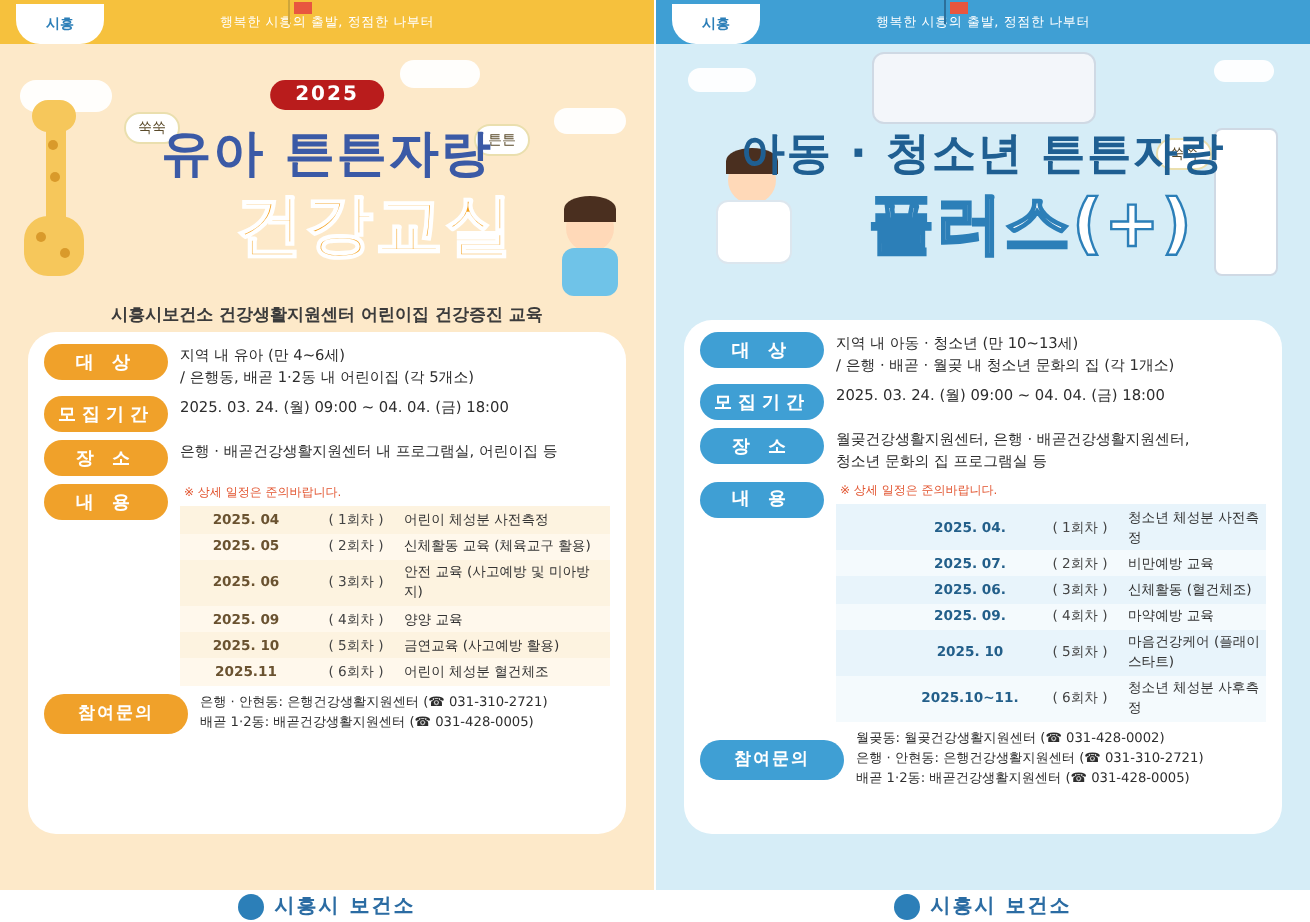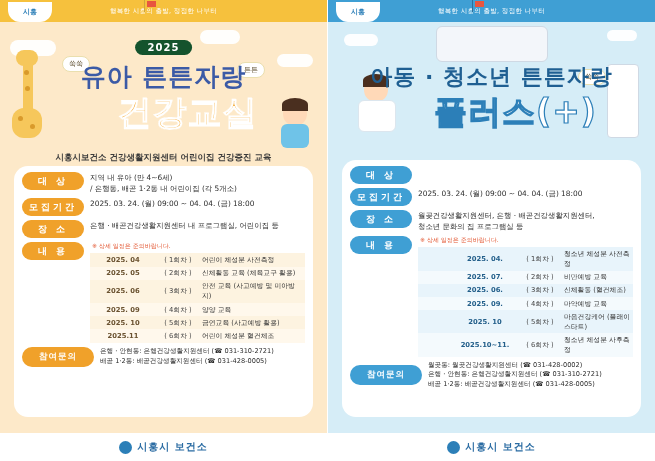--- a/index.html
+++ b/index.html
@@ -36,21 +36,21 @@
   
   .cloud{position:absolute;background:#ffffff;border-radius:20px;opacity:.95;}
   .c1{width:46px;height:16px;left:10px;top:40px;}
   .c2{width:36px;height:13px;right:14px;top:54px;}
   .c3{width:40px;height:14px;left:200px;top:30px;}
 
   
   .titlebox{position:absolute;left:0;right:0;top:24px;height:140px;}
   .yearbadge{
     position:absolute;left:50%;transform:translateX(-50%);top:16px;
-    background:#14532d;color:#fff;font-size:10px;font-weight:bold;
+    background:#b91c1c;color:#fff;font-size:10px;font-weight:bold;
     padding:2px 13px;border-radius:10px;letter-spacing:1px;
   }
   .title1{
     position:absolute;left:0;right:0;top:36px;text-align:center;
     font-size:25px;font-weight:bold;color:#3b5aa6;letter-spacing:1px;
     font-family:"DejaVu Sans","Liberation Sans",sans-serif;
   }
   .right .title1{color:#1f5f92;font-size:22px;top:38px;}
   .title2{
     position:absolute;left:0;right:0;top:66px;text-align:center;
@@ -116,21 +116,21 @@
   .ctag{
     flex:0 0 72px;height:20px;border-radius:10px;color:#fff;font-size:8.5px;font-weight:bold;
     display:flex;align-items:center;justify-content:center;letter-spacing:1px;margin-right:6px;
   }
   .left .ctag{background:#f0a12a;}
   .right .ctag{background:#3f9fd4;}
   .ctext{flex:1;font-size:6.6px;line-height:1.5;color:#2d2d2d;}
 
   
   .footer{
-    position:absolute;left:0;right:0;bottom:0;height:28px;
+    position:absolute;left:0;right:0;bottom:0;height:16px;
     display:flex;align-items:center;justify-content:center;gap:5px;
   }
   .left .footer{background:#ffffff;}
   .right .footer{background:#ffffff;}
   .footer .fmark{
     width:13px;height:13px;border-radius:50%;
     background:#2c7fb8;display:inline-block;
   }
   .footer .ftext{font-size:10px;font-weight:bold;color:#2b6ca3;letter-spacing:1px;}
 </style>
@@ -282,20 +282,22 @@
 
       <div class="bubble-note bn1">쑥쑥</div>
       <div class="title1">아동 · 청소년 튼튼자랑</div>
       <div class="title2">플러스(+)</div>
     </div>
 
     <div class="panel">
 
       <div class="row">
         <div class="tag">대 상</div>
+        <div class="rowtext" style="white-space:pre-line">지역 내 아동 · 청소년 (만 10~13세)
+/ 은행 · 배곧 · 월곶 내 청소년 문화의 집 (각 1개소)</div>
       </div>
 
       <div class="row">
         <div class="tag">모집기간</div>
         <div class="rowtext" style="white-space:pre-line">2025. 03. 24. (월) 09:00 ~ 04. 04. (금) 18:00</div>
       </div>
 
       <div class="row">
         <div class="tag">장 소</div>
         <div class="rowtext" style="white-space:pre-line">월곶건강생활지원센터, 은행 · 배곧건강생활지원센터,

